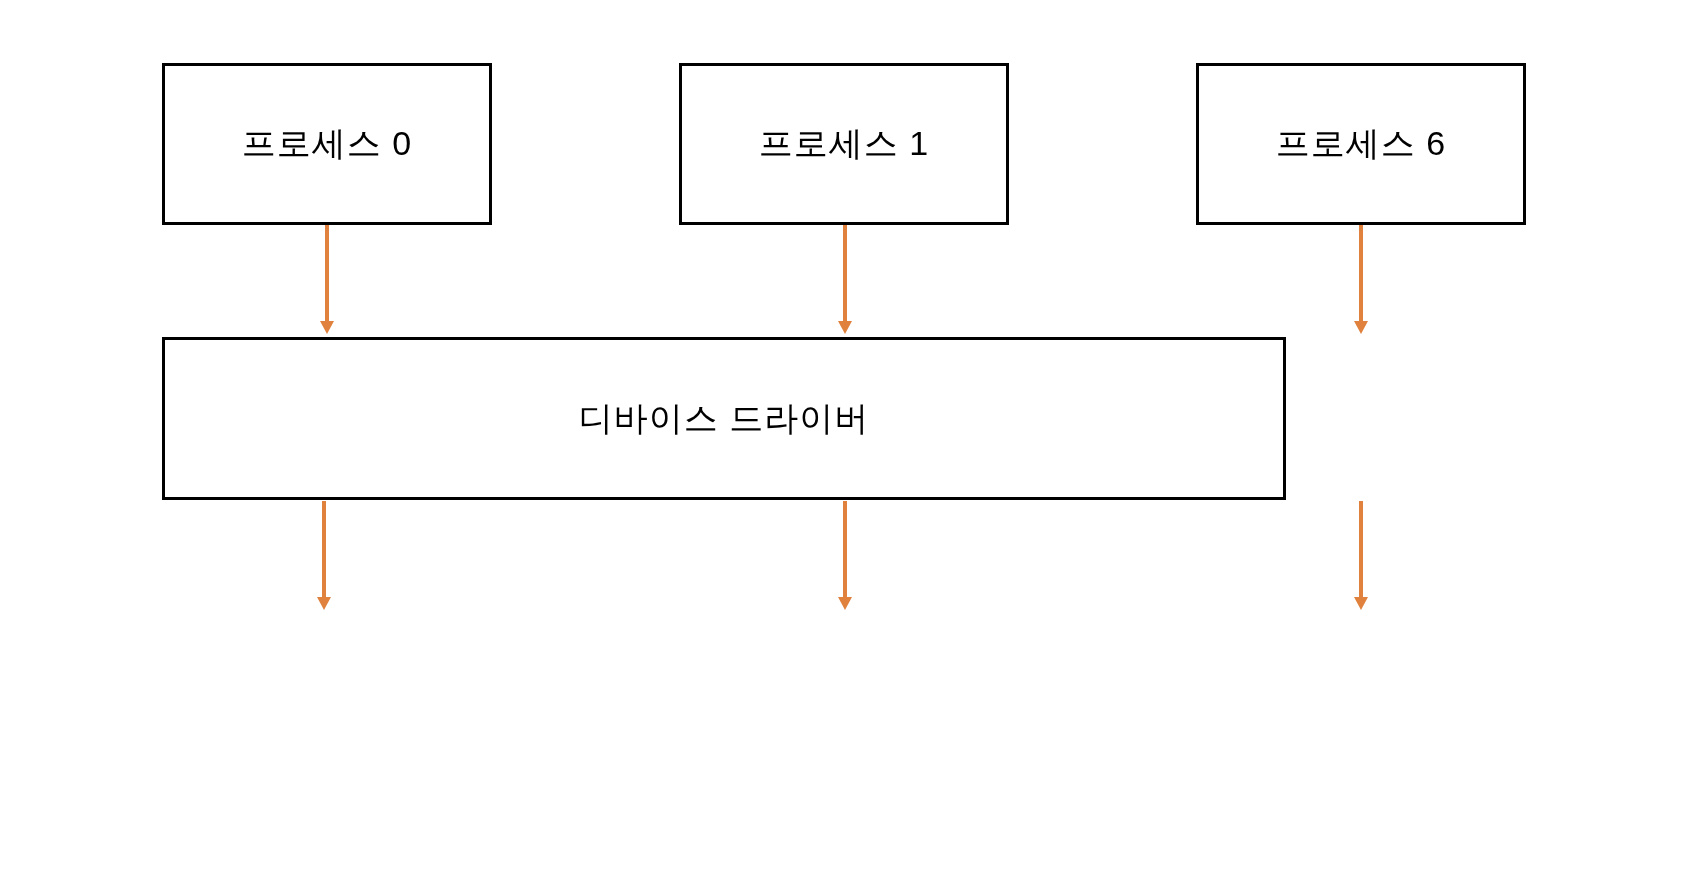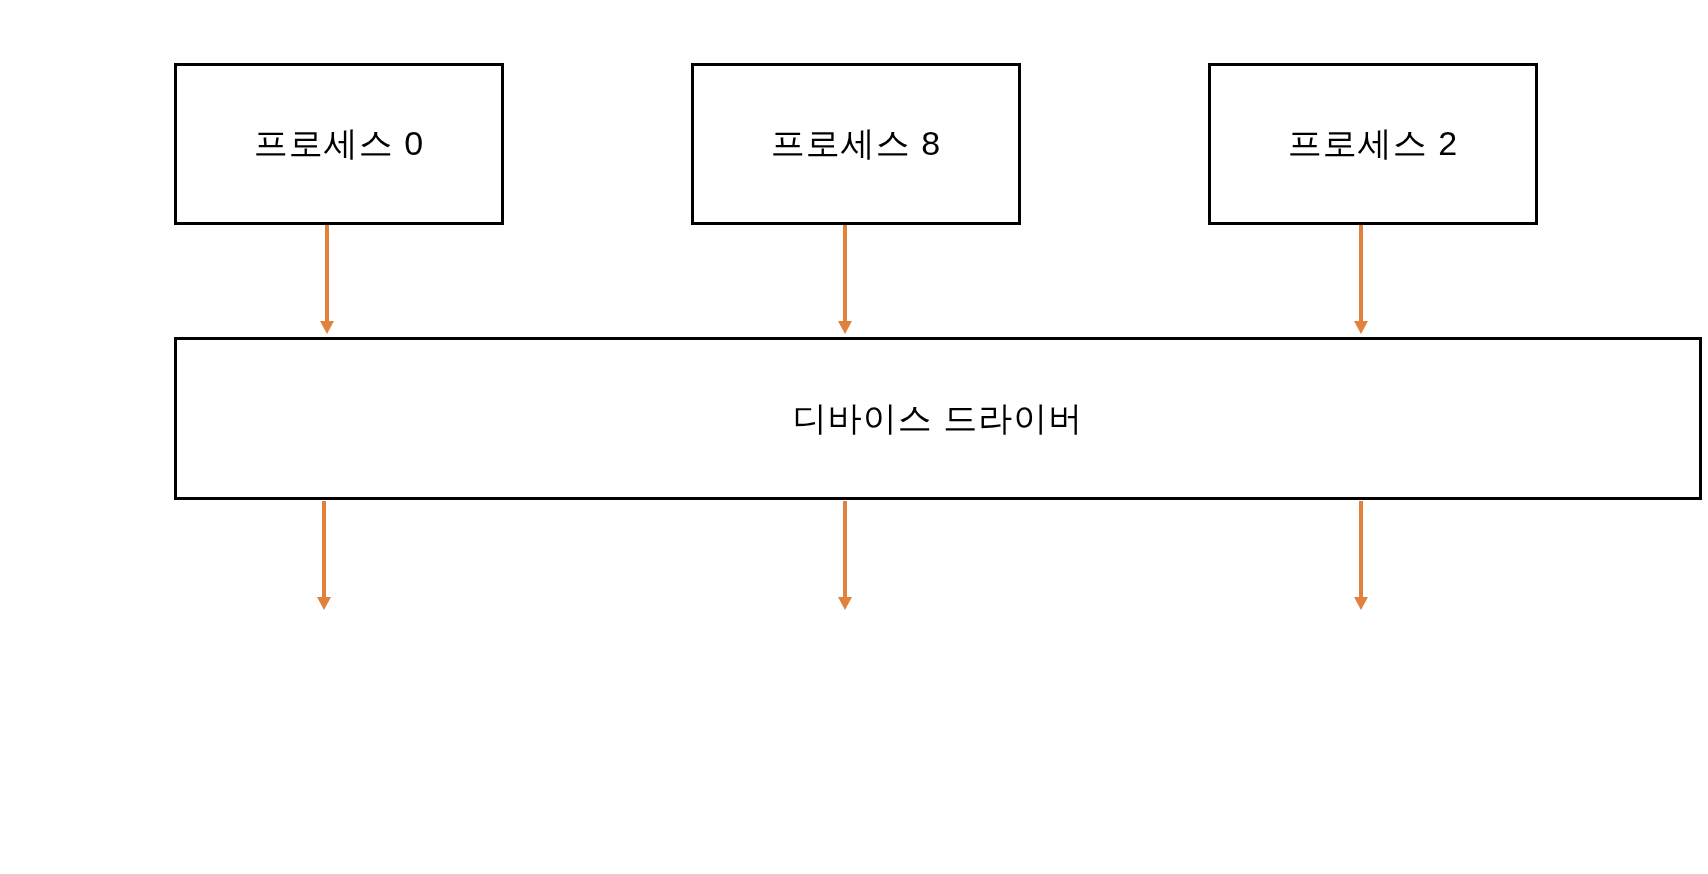--- a/index.html
+++ b/index.html
@@ -24,30 +24,29 @@
     position: absolute;
     border: 3px solid var(--ink);
     background: var(--bg);
     display: flex;
     align-items: center;
     justify-content: center;
     color: var(--ink);
     font-size: 34px;
     letter-spacing: 1px;
     text-align: center;
-    margin-left: 12px;
   }
   .process-box {
     top: 63px;
     width: 330px;
     height: 162px;
   }
   .wide-box {
     left: 162px;
-    width: 1528px;
+    width: 1124px;
     height: 163px;
   }
   .driver-box { top: 337px; }
   .device-box { top: 615px; height: 165px; }
 
   .arrow {
     position: absolute;
     width: 14px;
     height: 109px;
     display: flex;
@@ -72,25 +71,25 @@
 </head>
 <body>
 
 <div class="canvas">
 
   <div class="box process-box" style="left:162px">
     <span>프로세스 0</span>
   </div>
 
   <div class="box process-box" style="left:679px">
-    <span>프로세스 8</span>
+    <span>프로세스 1</span>
   </div>
 
   <div class="box process-box" style="left:1196px">
-    <span>프로세스 2</span>
+    <span>프로세스 6</span>
   </div>
 
   <div class="arrow arrow-row-1" style="left:320px">
     <div class="arrow-line"></div>
     <div class="arrow-head"></div>
   </div>
   <div class="arrow arrow-row-1" style="left:838px">
     <div class="arrow-line"></div>
     <div class="arrow-head"></div>
   </div>

